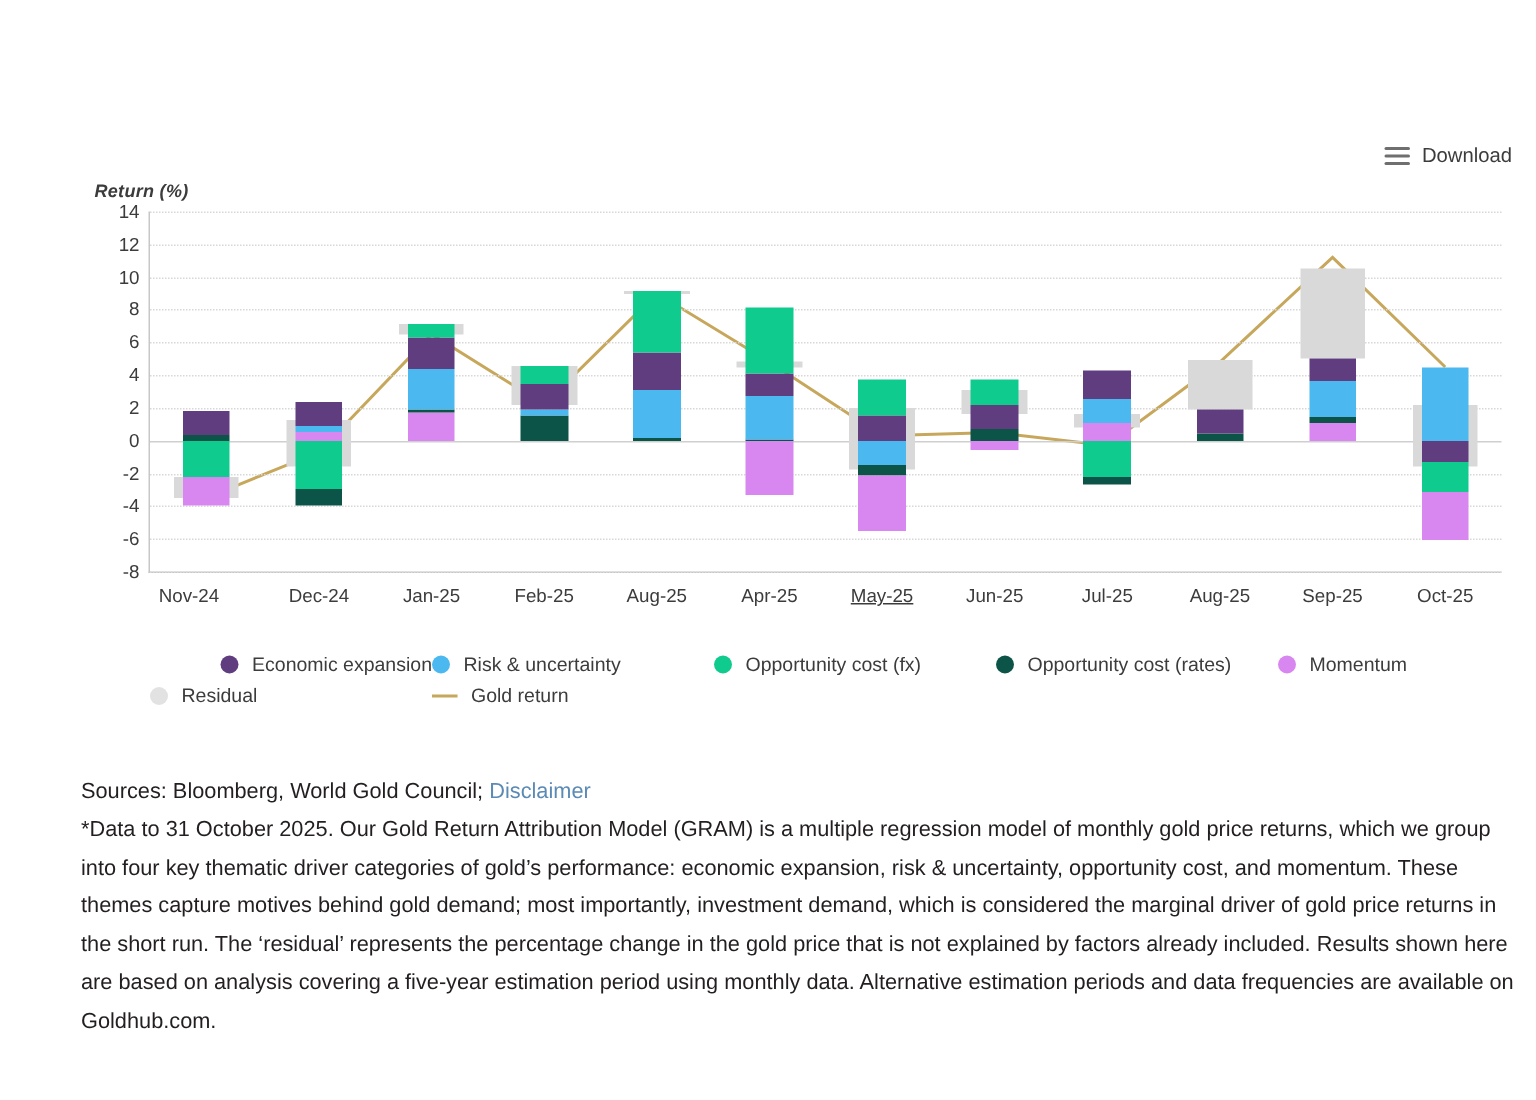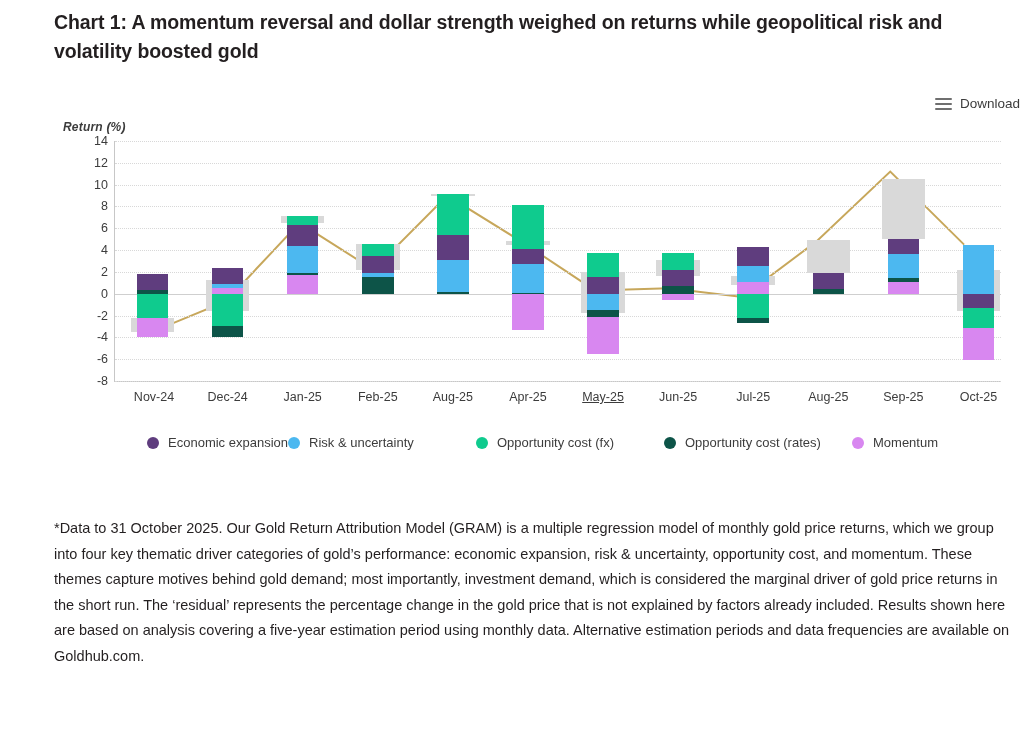--- a/index.html
+++ b/index.html
@@ -12,36 +12,36 @@
 
   
   .title{
     position:absolute;left:54px;top:8px;width:950px;
     font-size:19.5px;font-weight:bold;line-height:29px;
     letter-spacing:-0.1px;color:#231f20;
   }
 
   
   .download{
-    position:absolute;right:4px;top:96px;
+    position:absolute;right:16px;top:96px;
     display:flex;align-items:center;gap:8px;cursor:pointer;
   }
   .dl-icon{display:flex;flex-direction:column;justify-content:space-between;width:17px;height:12px;}
   .dl-icon i{display:block;height:2px;background:#6f6f6f;border-radius:1px;}
   .dl-label{font-size:13.5px;color:#3c3c3c;}
 
   
   .chart-area{position:absolute;left:54px;top:120px;width:956px;height:295px;}
   .axis-title{
     position:absolute;left:9px;top:0px;font-size:12px;font-style:italic;
     font-weight:bold;color:#3c3c3c;letter-spacing:0.2px;
   }
   .plot{
     position:absolute;left:45px;top:21px;right:9px;bottom:33px;
-    border-left:1px solid #c7c7c7;border-bottom:1px solid #c7c7c7;margin-left:15px;
+    border-left:1px solid #c7c7c7;border-bottom:1px solid #c7c7c7;
   }
   .gridline{
     position:absolute;left:0;right:0;height:0;
     border-top:1px dotted #d8d8d8;
   }
   .zeroline{position:absolute;left:0;right:0;height:0;border-top:1px solid #cfcfcf;}
   .ytick{
     position:absolute;right:calc(100% + 7px);
     transform:translateY(-50%);
     font-size:12.5px;color:#3c3c3c;white-space:nowrap;
@@ -68,21 +68,20 @@
   .footer{position:absolute;left:54px;top:516px;width:958px;}
   .sources{font-size:14.5px;line-height:25px;color:#231f20;}
   .sources a{color:#5b8ab5;text-decoration:none;}
   .note{font-size:14.5px;line-height:25.5px;color:#231f20;margin-top:0px;}
 </style>
 </head>
 <body>
 
 <div class="page">
 
-  <div class="title">Chart 1: A momentum reversal and dollar strength weighed on returns while geopolitical risk and volatility boosted gold</div>
 
   <div class="download">
     <span class="dl-icon">
       <i></i>
         <i></i>
         <i></i>
     </span>
     <span class="dl-label">Download</span>
   </div>
 
@@ -116,21 +115,21 @@
         <div class="ytick" style="top: 218.182px;">-6</div>
         <div class="gridline" style="top: 240px;"></div>
         <div class="ytick" style="top: 240px;">-8</div>
         <div class="bar-group" style="left: 21.7742px; width: 31.535px;">
           <div class="seg residual" style="top: 176.727px; height: 14.1818px; background: rgb(217, 217, 217);"></div>
           <div class="seg" style="top: 149.455px; height: 3.27273px; background: rgb(13, 84, 72);"></div>
           <div class="seg" style="top: 133.091px; height: 16.3636px; background: rgb(95, 61, 126);"></div>
           <div class="seg" style="top: 152.727px; height: 24px; background: rgb(15, 203, 142);"></div>
           <div class="seg" style="top: 176.727px; height: 19.6364px; background: rgb(216, 135, 240);"></div>
         </div>
-        <div class="xtick" style="left: 39px;">Nov-24</div>
+        <div class="xtick" style="left: 26px;">Nov-24</div>
         <div class="bar-group" style="left: 96.8575px; width: 31.535px;">
           <div class="seg residual" style="top: 138.545px; height: 31.6364px; background: rgb(217, 217, 217);"></div>
           <div class="seg" style="top: 147.273px; height: 5.45455px; background: rgb(216, 135, 240);"></div>
           <div class="seg" style="top: 142.909px; height: 4.36364px; background: rgb(76, 184, 240);"></div>
           <div class="seg" style="top: 126.545px; height: 16.3636px; background: rgb(95, 61, 126);"></div>
           <div class="seg" style="top: 152.727px; height: 32.7273px; background: rgb(15, 203, 142);"></div>
           <div class="seg" style="top: 185.455px; height: 10.9091px; background: rgb(13, 84, 72);"></div>
         </div>
         <div class="xtick" style="left: 112.625px; text-align: center;">Dec-24</div>
         <div class="bar-group" style="left: 171.941px; width: 31.535px;">
@@ -234,19 +233,32 @@
         </div>
         <div class="legend-item" style="width: 188px;">
           <span class="swatch" style="background: rgb(13, 84, 72);"></span>
           <span>Opportunity cost (rates)</span>
         </div>
         <div class="legend-item" style="width: auto; align-items: center;">
           <span class="swatch" style="background: rgb(216, 135, 240);"></span>
           <span>Momentum</span>
         </div>
       </div>
+    <div class="legend-row" id="legend-row-2">
+        <div class="legend-item" style="width: 188px;">
+          <span class="swatch" style="background: rgb(226, 226, 226);"></span>
+          <span>Residual</span>
+        </div>
+        <div class="legend-item" style="width: auto;">
+          <span class="swatch line" style="border-top-color: rgb(199, 167, 91);"></span>
+          <span>Gold return</span>
+        </div>
+      </div>
   </div>
 
   <div class="footer">
+    <div class="sources">
+      <span>Sources: Bloomberg, World Gold Council; </span><a href="#">Disclaimer</a>
+    </div>
     <div class="note">*Data to 31 October 2025. Our Gold Return Attribution Model (GRAM) is a multiple regression model of monthly gold price returns, which we group into four key thematic driver categories of gold’s performance: economic expansion, risk &amp; uncertainty, opportunity cost, and momentum. These themes capture motives behind gold demand; most importantly, investment demand, which is considered the marginal driver of gold price returns in the short run. The ‘residual’ represents the percentage change in the gold price that is not explained by factors already included. Results shown here are based on analysis covering a five-year estimation period using monthly data. Alternative estimation periods and data frequencies are available on Goldhub.com.</div>
   </div>
 
 </div>
 
 </body></html>

